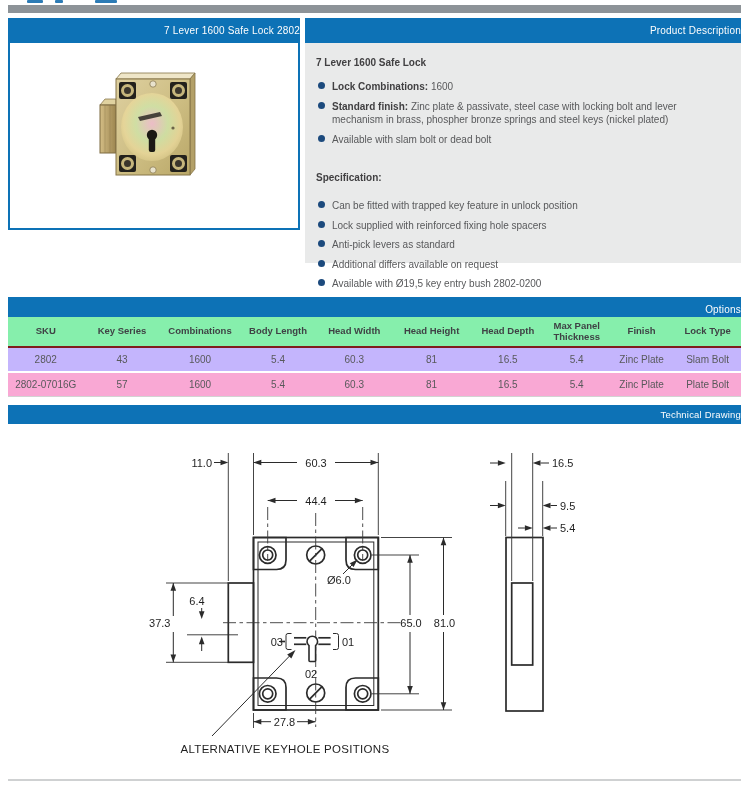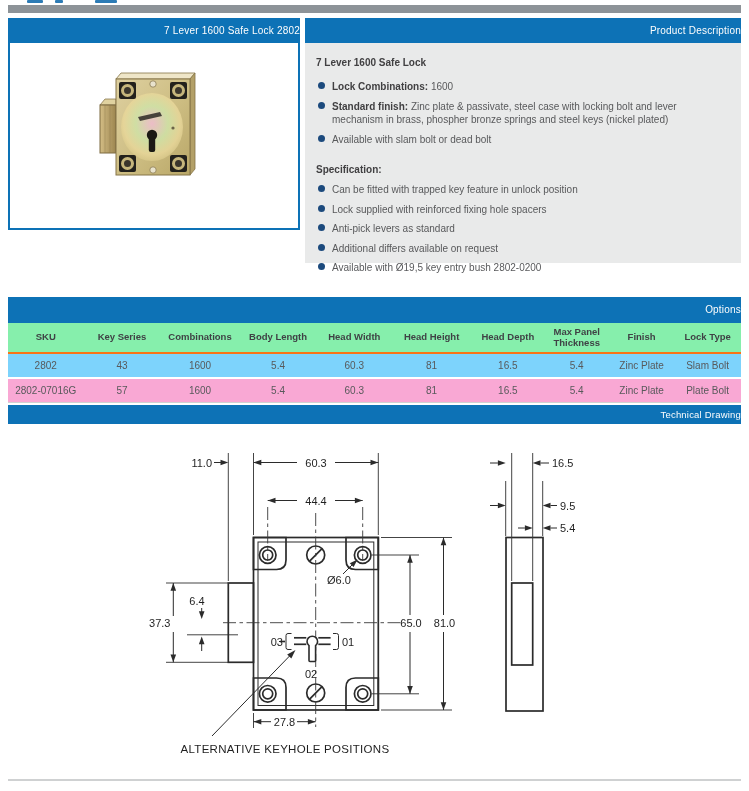--- a/index.html
+++ b/index.html
@@ -14,36 +14,36 @@
       padding-left:11px;letter-spacing:.2px;text-align:right;}
   
   .left-panel{position:absolute;left:8px;top:18px;width:292px;}
   .imgbox{height:185px;background:#fff;border:2px solid #0d72b6;border-top:none;position:relative;}
   .imgbox svg{position:absolute;left:88px;top:28px;}
   
   .right-panel{position:absolute;left:305px;top:18px;width:436px;}
   .desc-body{background:#e9eaea;height:220px;padding:0 12px 0 11px;box-sizing:border-box;
              color:#58595b;font-size:10px;}
   .desc-body h3{margin:0;padding-top:14px;font-size:10px;color:#414042;}
-  .desc-body h4{margin:18px 0 0 0;font-size:10px;color:#414042;}
+  .desc-body h4{margin:26px 0 0 0;font-size:10px;color:#414042;}
   ul.blist{list-style:none;margin:12px 0 0 0;padding:0;}
-  ul.blist.spec{margin-top:8px;}
+  ul.blist.spec{margin-top:16px;}
   ul.blist li{display:flex;margin:0 0 6px 0;line-height:1.35;}
   ul.blist .dot{flex:0 0 7px;width:7px;height:7px;border-radius:50%;background:#1c4a7d;
                 margin:2px 7px 0 2px;}
   ul.blist b{color:#414042;}
   ul.blist p{margin:0;}
   
   .options{position:absolute;left:8px;top:297px;width:733px;}
-  .options .hd{height:26px;line-height:26px;}
+  .options .hd{height:20px;line-height:26px;}
   table.opt{width:733px;border-collapse:collapse;table-layout:fixed;}
   table.opt th{background:#86efac;color:#3f4245;font-size:9.5px;font-weight:bold;
                height:29px;text-align:center;vertical-align:middle;padding:0 2px;line-height:1.15;}
   table.opt td{font-size:10px;color:#58595b;text-align:center;height:21px;vertical-align:middle;}
-  table.opt tr.r1 td{background:#7dd3fc;border-top:2px solid #f97316;}
+  table.opt tr.r1 td{background:#c4b5fd;border-top:2px solid #7f1d1d;}
   table.opt tr.r2 td{background:#f9a8d4;border-top:2px solid #fff;}
   table.opt{border-bottom:1px solid #d2d2d2;}
   
   .tech{position:absolute;left:8px;top:405px;width:733px;}
   .tech .hd{height:19px;line-height:19px;font-size:9.5px;}
   svg.drawing{position:absolute;left:0;top:425px;}
   svg.drawing .ln{stroke:#2b2b2b;stroke-width:1;fill:none;}
   svg.drawing .lk{stroke:#2b2b2b;stroke-width:1.7;fill:none;}
   svg.drawing .xt{stroke:#3a3a3a;stroke-width:.95;fill:none;}
   svg.drawing .cl{stroke:#3a3a3a;stroke-width:.9;fill:none;stroke-dasharray:13 3.5 3.5 3.5;}

